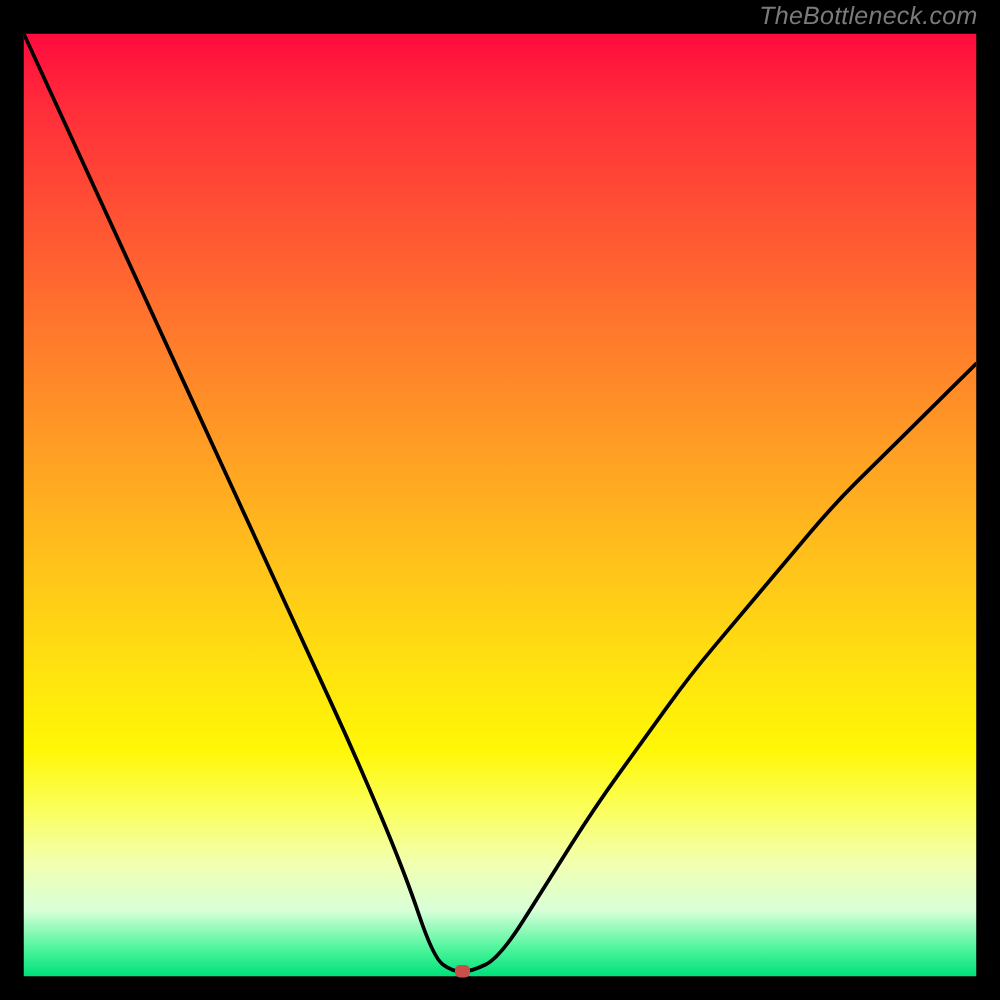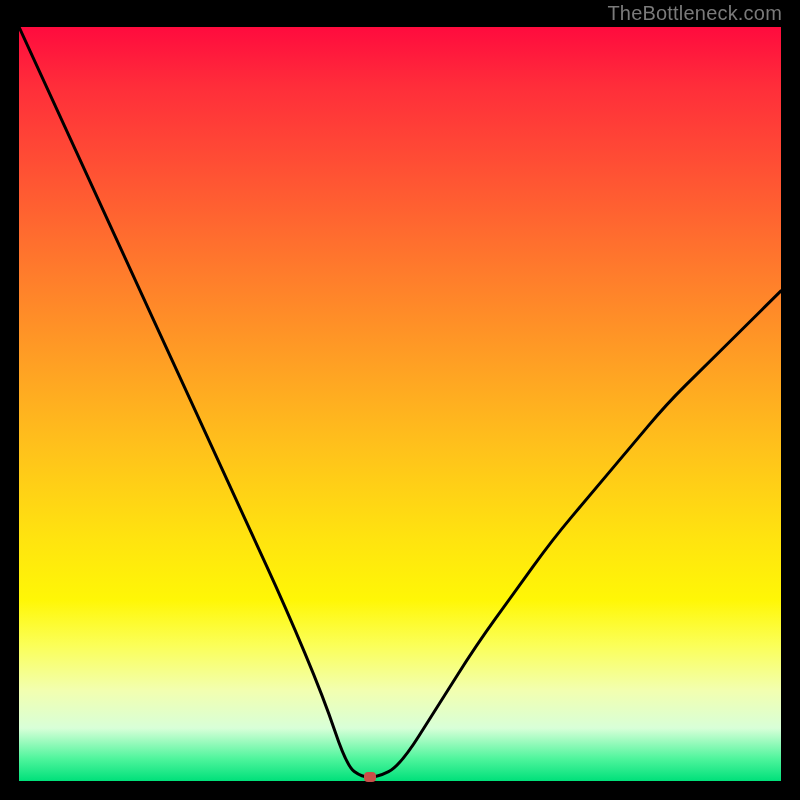--- a/index.html
+++ b/index.html
@@ -11,20 +11,21 @@
     font-family: Arial, Helvetica, sans-serif;
   }
   .attribution {
     position: absolute;
     top: 2px;
     right: 18px;
     color: #7a7a7a;
     font-size: 20px;
     font-weight: 500;
     letter-spacing: 0.2px;
+    font-style: italic;
   }
   .plot-area {
     position: absolute;
     left: 19px;
     top: 27px;
     width: 762px;
     height: 754px;
     background: linear-gradient(to bottom,
       #ff0b3e 0%,
       #ff2e3a 8%,

